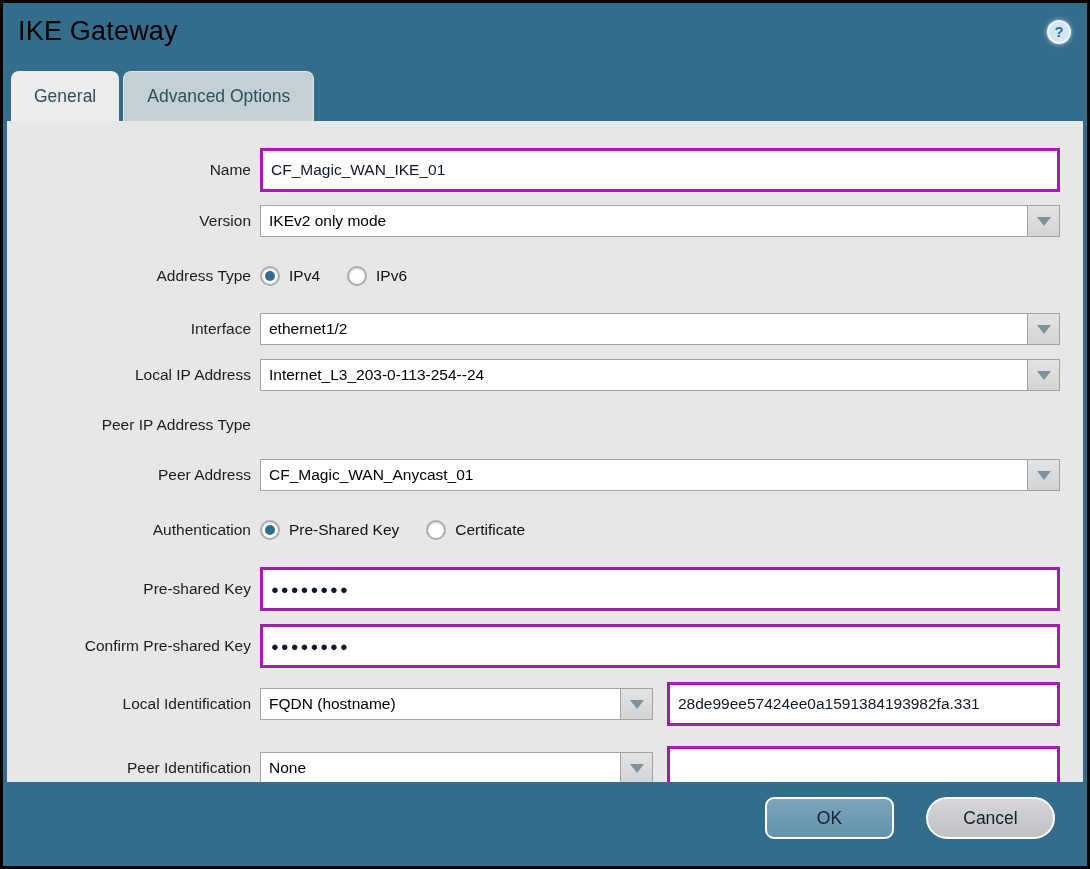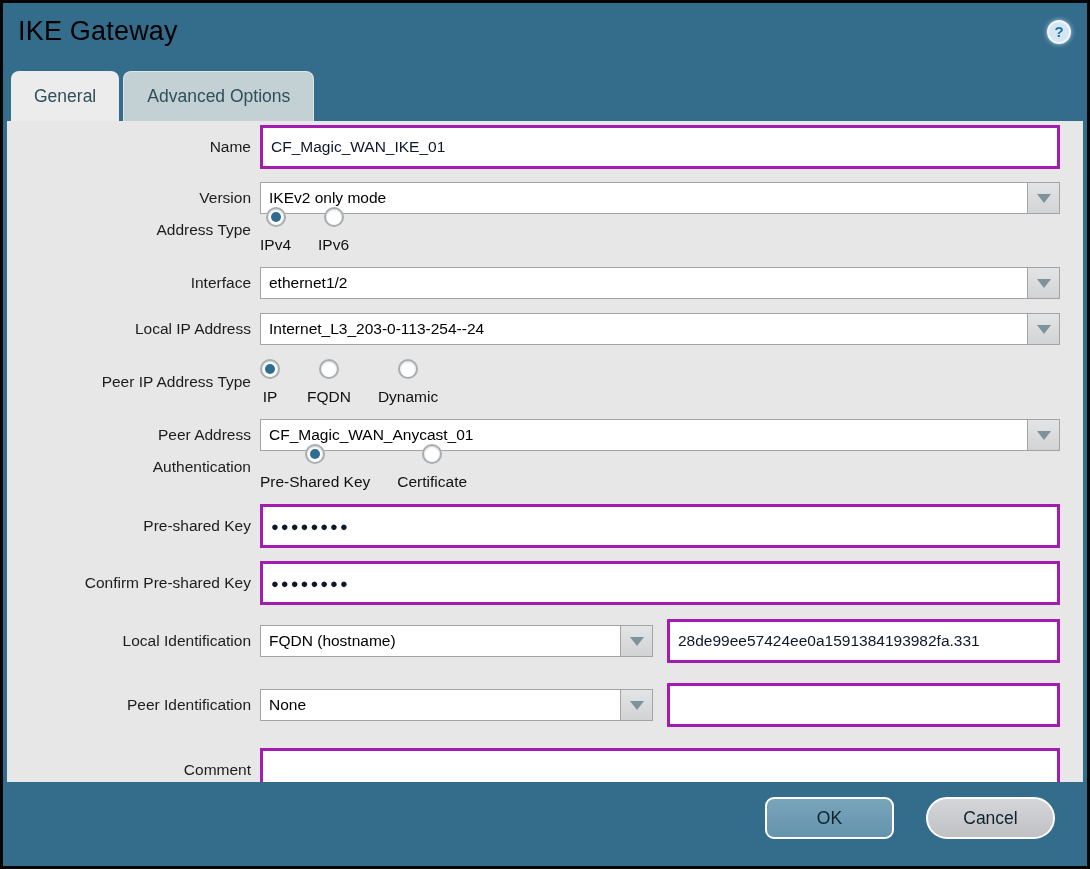--- a/index.html
+++ b/index.html
@@ -101,35 +101,35 @@
     border-left:7px solid transparent;
     border-right:7px solid transparent;
     border-top:9px solid #7e929d;
   }
 
   .dd-small { flex:0 0 393px; width:393px; }
   .gap14 { width:14px; flex:0 0 14px; }
 
   
   .radios { display:flex; align-items:center; gap:27px; height:24px; }
-  .radio { display:flex; align-items:center; gap:9px; cursor:pointer;flex-direction:column; }
+  .radio { display:flex; align-items:center; gap:9px; cursor:pointer; }
   .rb {
     width:20px; height:20px; border-radius:50%;
     background:#fff; border:2px solid #a7adb0;
     box-shadow:inset 0 1px 2px rgba(0,0,0,.18);
     display:flex; align-items:center; justify-content:center;
   }
   .rb.checked::after {
     content:""; width:10px; height:10px; border-radius:50%;
     background:#2e6c92; display:block;
   }
   .radio .rlbl { font-size:15.5px; color:#111; }
 
   
-  .mt17{margin-top:4px}.mt13{margin-top:13px}.mt25{margin-top:25px}
+  .mt17{margin-top:27px}.mt13{margin-top:13px}.mt25{margin-top:25px}
   .mt14{margin-top:14px}.mt20{margin-top:20px}.mt21{margin-top:21px}
 
   
   .footer {
     flex:0 0 84px; height:84px;
     display:flex; justify-content:flex-end; align-items:flex-start;
     gap:32px; padding:15px 32px 0 0;
   }
   .btn {
     width:129px; height:42px;
@@ -216,36 +216,20 @@
           <div class="dd-text">Internet_L3_203-0-113-254--24</div>
           <div class="dd-btn">
               <span class="tri"></span>
             </div>
         </div>
       </div>
     </div>
 
     <div class="row mt25">
       <div class="lbl">Peer IP Address Type</div>
-      <div class="fieldarea">
-        <div class="radios">
-          <span class="radio">
-            <span class="rb checked"></span>
-            <span class="rlbl">IP</span>
-          </span>
-          <span class="radio">
-            <span class="rb"></span>
-            <span class="rlbl">FQDN</span>
-          </span>
-          <span class="radio">
-            <span class="rb"></span>
-            <span class="rlbl">Dynamic</span>
-          </span>
-        </div>
-      </div>
     </div>
 
     <div class="row mt25">
       <div class="lbl">Peer Address</div>
       <div class="fieldarea">
         <div class="dropdown">
           <div class="dd-text">CF_Magic_WAN_Anycast_01</div>
           <div class="dd-btn">
               <span class="tri"></span>
             </div>

